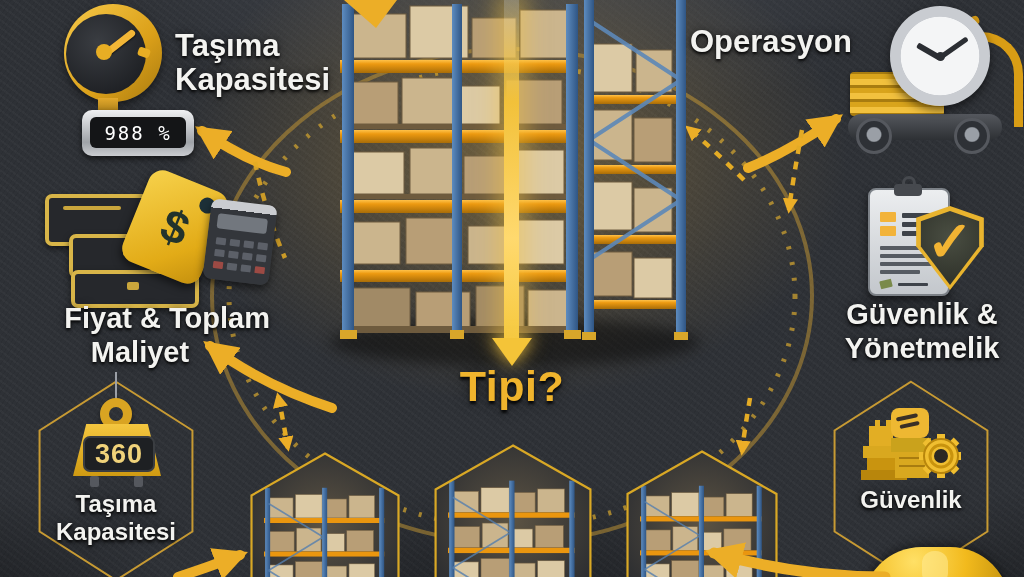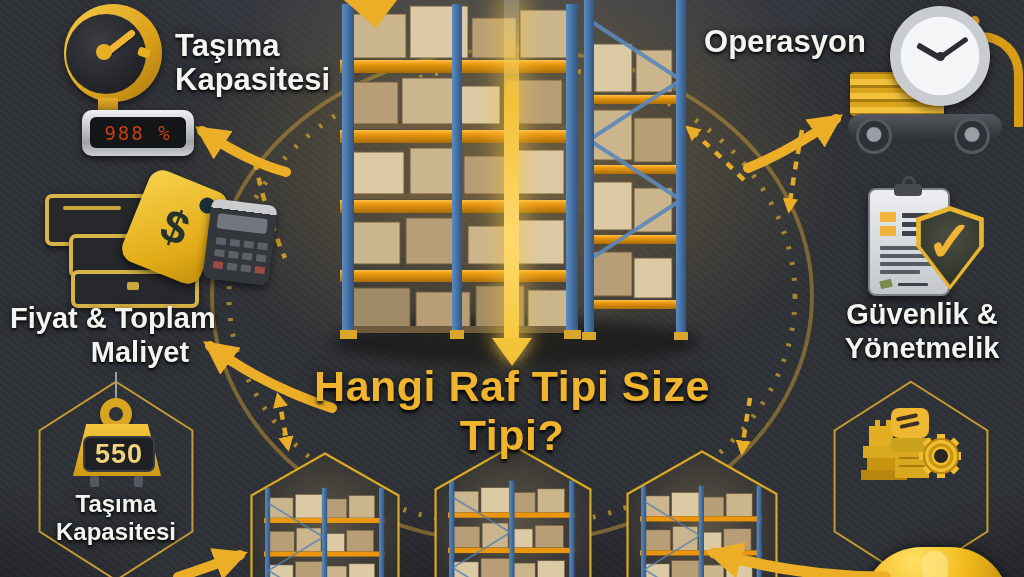--- a/index.html
+++ b/index.html
@@ -35,21 +35,21 @@
     background:radial-gradient(circle at 40% 35%,#3a3d42,#1f2125 75%);}
   .gauge-needle{left:52px;top:46px;width:40px;height:7px;border-radius:4px;background:#f2b637;
     transform-origin:4px 50%;transform:rotate(-38deg);box-shadow:0 1px 2px rgba(0,0,0,0.6);}
   .gauge-hub{left:46px;top:40px;width:16px;height:16px;border-radius:50%;background:#e8ae24;}
   .gauge-tick{left:88px;top:44px;width:12px;height:9px;border-radius:3px;background:#e8ae24;transform:rotate(18deg);}
   .gauge-stem{left:48px;top:94px;width:20px;height:18px;background:linear-gradient(#e3a92c,#9c7414);}
   .gauge-display{left:32px;top:106px;width:112px;height:46px;border-radius:10px;
     background:linear-gradient(#f0f1f3,#9fa3a8 70%,#caccd0);box-shadow:0 3px 6px rgba(0,0,0,0.6);}
   .gauge-screen{left:8px;top:7px;right:8px;bottom:8px;border-radius:6px;background:#141517;
     display:flex;align-items:center;justify-content:center;
-    font-family:"DejaVu Sans Mono",monospace;font-size:19px;color:#c2410c;letter-spacing:2px;}
+    font-family:"DejaVu Sans Mono",monospace;font-size:19px;color:#ffffff;letter-spacing:2px;}
 
   
   .gold-bars{left:2px;top:66px;width:94px;height:44px;border-radius:4px;
     background:repeating-linear-gradient(0deg,#a87c10 0 3px,#f2c13e 3px 9px,#d9a41c 9px 14px);
     box-shadow:0 2px 5px rgba(0,0,0,0.55);}
   .truck-body{left:0;top:108px;width:154px;height:26px;border-radius:13px;background:linear-gradient(#54575d,#2d3034);}
   .truck-wheel{top:112px;width:30px;height:30px;border-radius:50%;border:3px solid #55585e;
     background:radial-gradient(circle at 50% 45%, #9a9fa6 0 30%, #2e3136 36%);}
   .clock-outer{left:42px;top:0;width:100px;height:100px;border-radius:50%;
     background:radial-gradient(circle,#f4f5f6 0 55%,#c9ccd1 56% 76%,#82878e 77%);
@@ -281,39 +281,38 @@
           <rect x="242" y="332" width="14" height="8"></rect>
           <rect x="334" y="332" width="14" height="8"></rect>
         </g>
     </svg>
   </div>
 
   <div class="abs beam"></div>
   <div class="abs beam-head"></div>
 
   <div class="abs z5" style="left:262px;top:362px;width:500px;">
-    <div class="title-line">Hangi Raf Tipi Size</div>
     <div class="title-line">Tipi?</div>
   </div>
 
   <div class="abs z5" style="left:50px;top:4px;width:170px;height:156px;">
     <div class="abs gauge-ring"></div>
     <div class="abs gauge-face"></div>
     <div class="abs gauge-needle"></div>
     <div class="abs gauge-hub"></div>
     <div class="abs gauge-tick"></div>
     <div class="abs gauge-stem"></div>
     <div class="abs gauge-display">
       <div class="abs gauge-screen">988 %</div>
     </div>
   </div>
   <div class="abs z5 lbl lbl-big" style="left:175px;top:28px;">Taşıma</div>
   <div class="abs z5 lbl lbl-big" style="left:175px;top:62px;">Kapasitesi</div>
 
-  <div class="abs z5 lbl lbl-big" style="left:690px;top:24px;width:190px;text-align:center;">Operasyon</div>
+  <div class="abs z5 lbl lbl-big" style="left:690px;top:24px;width:190px;">Operasyon</div>
   <div class="abs z5" style="left:848px;top:6px;width:170px;height:150px;">
     <div class="abs truck-handle"></div>
     <div class="abs handle-grip"></div>
     <div class="abs gold-bars"></div>
     <div class="abs truck-body"></div>
     <div class="abs truck-wheel" style="left:8px;"></div>
     <div class="abs truck-wheel" style="left:106px;"></div>
     <div class="abs clock-outer">
       <div class="abs clock-hand" style="left:47px;top:18px;width:5px;height:34px;transform:rotate(55deg);"></div>
       <div class="abs clock-hand" style="left:47px;top:26px;width:6px;height:26px;transform:rotate(-60deg);"></div>
@@ -334,21 +333,21 @@
     <div class="abs price-tag">
       <span class="tag-symbol">$</span>
       <div class="abs tag-hole"></div>
     </div>
     <div class="abs calc">
       <div class="abs calc-screen"></div>
       <div class="abs calc-key"></div>
       <div class="abs calc-key-red"></div>
     </div>
   </div>
-  <div class="abs z5 lbl lbl-mid" style="left:10px;top:302px;width:260px;text-align:left;">Fiyat &amp; Toplam</div>
+  <div class="abs z5 lbl lbl-mid" style="left:10px;top:302px;width:260px;text-align:right;">Fiyat &amp; Toplam</div>
   <div class="abs z5 lbl lbl-mid" style="left:10px;top:336px;width:260px;text-align:center;">Maliyet</div>
 
   <div class="abs z5 cb" style="left:862px;top:180px;width:135px;height:116px;">
     <div class="abs clipboard">
       <div class="abs clip-top"></div>
       <div class="abs clip-ring"></div>
       <i style="left:10px;top:22px;width:16px;height:10px;background:#f2b33a;"></i>
       <i style="left:10px;top:36px;width:16px;height:10px;background:#f2b33a;"></i>
       <i style="left:32px;top:23px;width:34px;height:5px;background:#3e434a;"></i>
       <i style="left:32px;top:32px;width:26px;height:5px;background:#3e434a;"></i>
@@ -369,21 +368,21 @@
   <div class="abs z5 lbl lbl-mid" style="left:822px;top:298px;width:200px;text-align:center;">Güvenlik &amp;</div>
   <div class="abs z5 lbl lbl-mid" style="left:822px;top:332px;width:200px;text-align:center;">Yönetmelik</div>
 
   <div class="abs z4" style="left:38px;top:380px;width:156px;height:202px;">
     <svg class="hex-outline" viewBox="0 0 100 116" preserveAspectRatio="none">
       <polygon points="50,1 99,29 99,87 50,115 1,87 1,29" fill="none" stroke="#c79a33" stroke-width="2" vector-effect="non-scaling-stroke"></polygon>
     </svg>
     <div class="abs hang-line"></div>
     <div class="abs weight-ring"></div>
     <div class="abs weight-trap"></div>
-    <div class="abs weight-band">550</div>
+    <div class="abs weight-band">360</div>
     <div class="abs weight-foot" style="left:52px;"></div>
     <div class="abs weight-foot" style="left:96px;"></div>
     <div class="abs lbl lbl-hex" style="left:0;top:110px;width:156px;text-align:center;">Taşıma</div>
     <div class="abs lbl lbl-hex" style="left:0;top:138px;width:156px;text-align:center;">Kapasitesi</div>
   </div>
 
   <div class="abs z4" style="left:833px;top:380px;width:156px;height:202px;">
     <svg class="hex-outline" viewBox="0 0 100 116" preserveAspectRatio="none">
       <polygon points="50,1 99,29 99,87 50,115 1,87 1,29" fill="none" stroke="#c79a33" stroke-width="2" vector-effect="non-scaling-stroke"></polygon>
     </svg>
@@ -408,20 +407,21 @@
           <rect x="76" y="32" width="8" height="8" transform="rotate(135 80 54)"></rect>
           <rect x="76" y="32" width="8" height="8" transform="rotate(180 80 54)"></rect>
           <rect x="76" y="32" width="8" height="8" transform="rotate(225 80 54)"></rect>
           <rect x="76" y="32" width="8" height="8" transform="rotate(270 80 54)"></rect>
           <rect x="76" y="32" width="8" height="8" transform="rotate(315 80 54)"></rect>
         </g>
       <circle cx="80" cy="54" r="17" fill="#f0be30" stroke="#b8860c" stroke-width="2"></circle>
       <circle cx="80" cy="54" r="11" fill="none" stroke="#c8930e" stroke-width="3"></circle>
       <circle cx="80" cy="54" r="7" fill="#2b2723"></circle>
     </svg>
+    <div class="abs lbl lbl-hex" style="left:0;top:106px;width:156px;text-align:center;">Güvenlik</div>
   </div>
 
   <div class="abs z4" style="left:250px;top:452px;width:150px;height:174px;">
     <div class="hex-clip">
       <svg class="mini-rack" viewBox="0 0 220 250">
           <use href="#rackSym"></use>
         </svg>
     </div>
     <svg class="hex-outline" viewBox="0 0 100 116" preserveAspectRatio="none">
       <polygon points="50,1 99,29 99,87 50,115 1,87 1,29" fill="none" stroke="#d9a825" stroke-width="2.2" vector-effect="non-scaling-stroke"></polygon>

